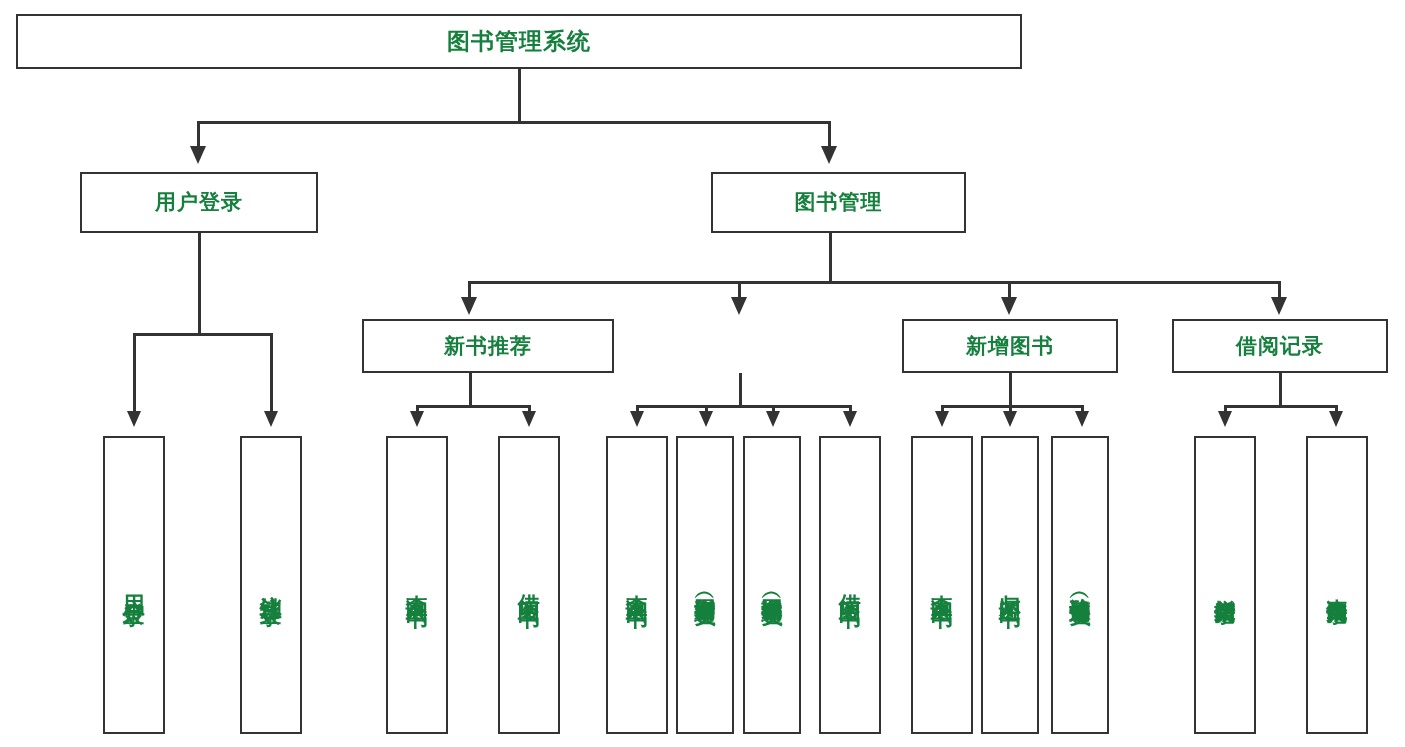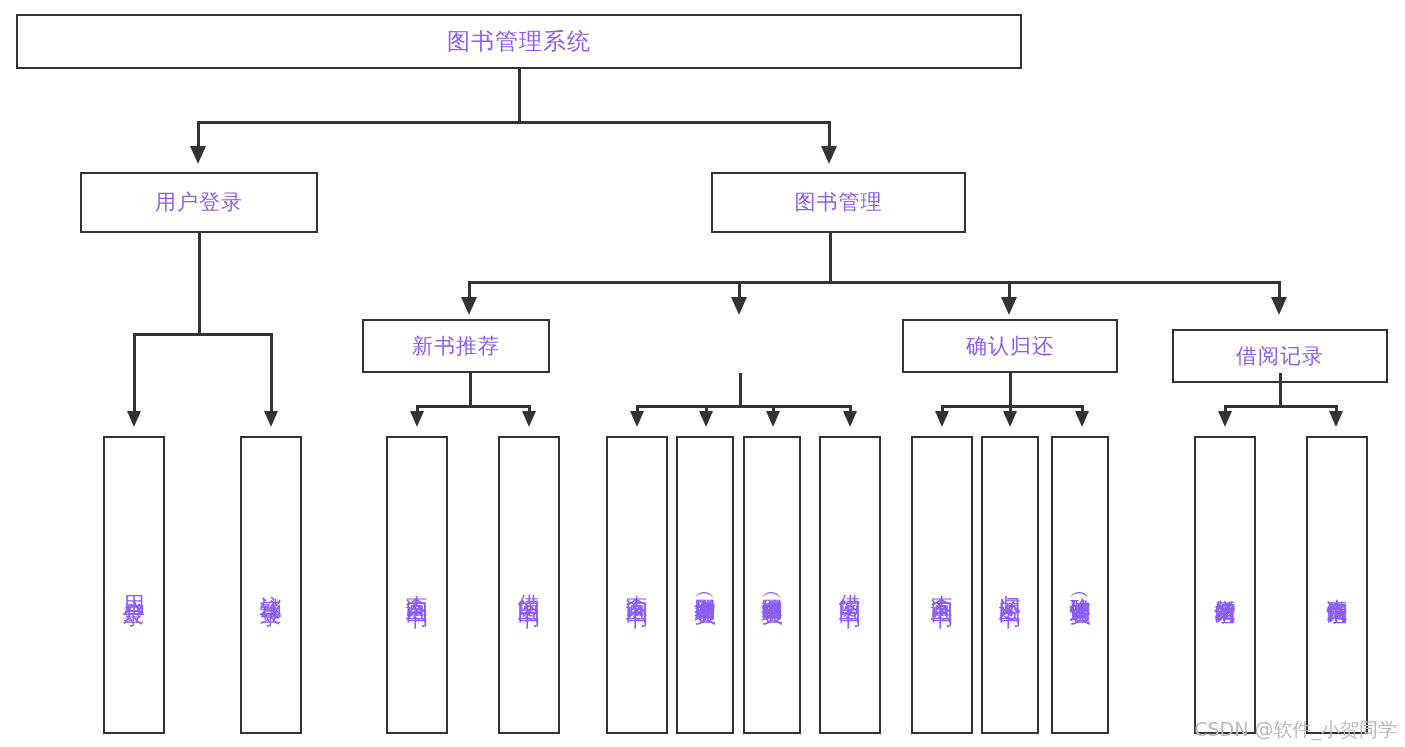--- a/index.html
+++ b/index.html
@@ -27,21 +27,22 @@
     display: flex;
     align-items: center;
     justify-content: center;
     color: #222222;
   }
   .node .label {
     font-size: 21px;
     line-height: 1.15;
     letter-spacing: 1px;
     white-space: nowrap;
-    color: #8b5cf6;
+    color: #15803d;
+    font-weight: bold;
   }
   
   .node.vertical {
     align-items: center;
     justify-content: center;
   }
   .node.vertical .label {
     writing-mode: vertical-rl;
     text-orientation: upright;
     letter-spacing: 4px;
@@ -123,27 +124,27 @@
   <div class="edge h" style="left:468px; top:281px; width:812px; height:2.5px;"></div>
   <div class="edge v" style="left:468px; top:281px; width:2.5px; height:18px;"></div>
   <div class="edge v" style="left:738px; top:281px; width:2.5px; height:18px;"></div>
   <div class="edge v" style="left:1008px; top:281px; width:2.5px; height:18px;"></div>
   <div class="edge v" style="left:1278px; top:281px; width:2.5px; height:18px;"></div>
   <div class="arrow" style="left:461px; top:297px;"></div>
   <div class="arrow" style="left:731px; top:297px;"></div>
   <div class="arrow" style="left:1001px; top:297px;"></div>
   <div class="arrow" style="left:1271px; top:297px;"></div>
 
-  <div class="node" style="left:362px; top:319px; width:188px; height:54px;">
+  <div class="node" style="left:362px; top:319px; width:252px; height:54px;">
     <span class="label">新书推荐</span>
   </div>
   <div class="node" style="left:902px; top:319px; width:216px; height:54px;">
-    <span class="label">确认归还</span>
-  </div>
-  <div class="node" style="left:1172px; top:329px; width:216px; height:54px;text-align:right;">
+    <span class="label">新增图书</span>
+  </div>
+  <div class="node" style="left:1172px; top:319px; width:216px; height:54px;text-align:right;">
     <span class="label">借阅记录</span>
   </div>
 
   <div class="edge v" style="left:469px; top:373px; width:2.5px; height:34px;"></div>
   <div class="edge h" style="left:416px; top:405px; width:114px; height:2.5px;"></div>
   <div class="edge v" style="left:416px; top:405px; width:2.5px; height:8px;"></div>
   <div class="edge v" style="left:528px; top:405px; width:2.5px; height:8px;"></div>
   <div class="arrow small" style="left:410px; top:411px;"></div>
   <div class="arrow small" style="left:522px; top:411px;"></div>
 
@@ -211,15 +212,14 @@
     <span class="label tight">确认归还（管理员）</span>
   </div>
 
   <div class="node vertical" style="left:1194px; top:436px; width:62px; height:298px;">
     <span class="label tight">新增借阅记录</span>
   </div>
   <div class="node vertical" style="left:1306px; top:436px; width:62px; height:298px;">
     <span class="label tight">查询借阅记录</span>
   </div>
 
-  <div id="watermark">CSDN @软件_小贺同学</div>
 
 </div>
 
 </body></html>

